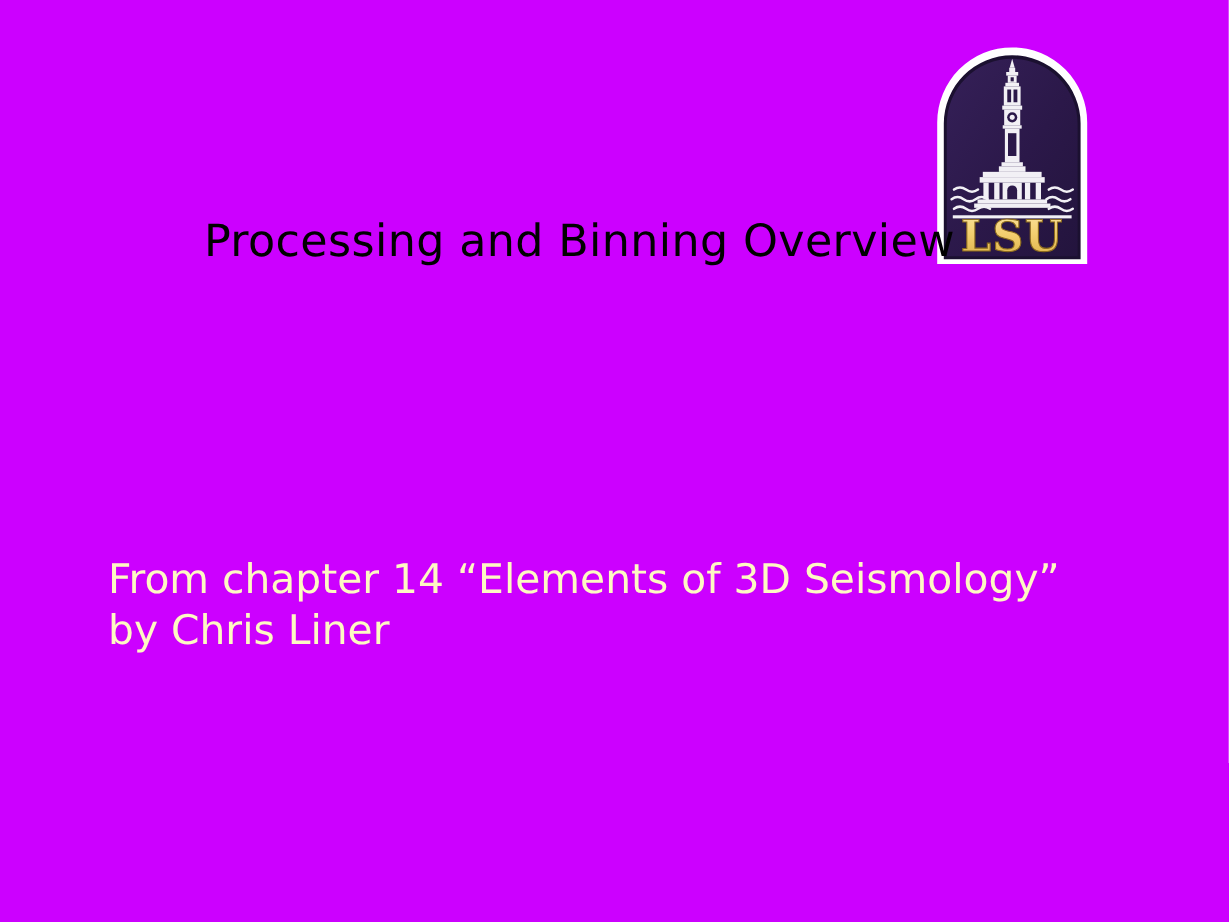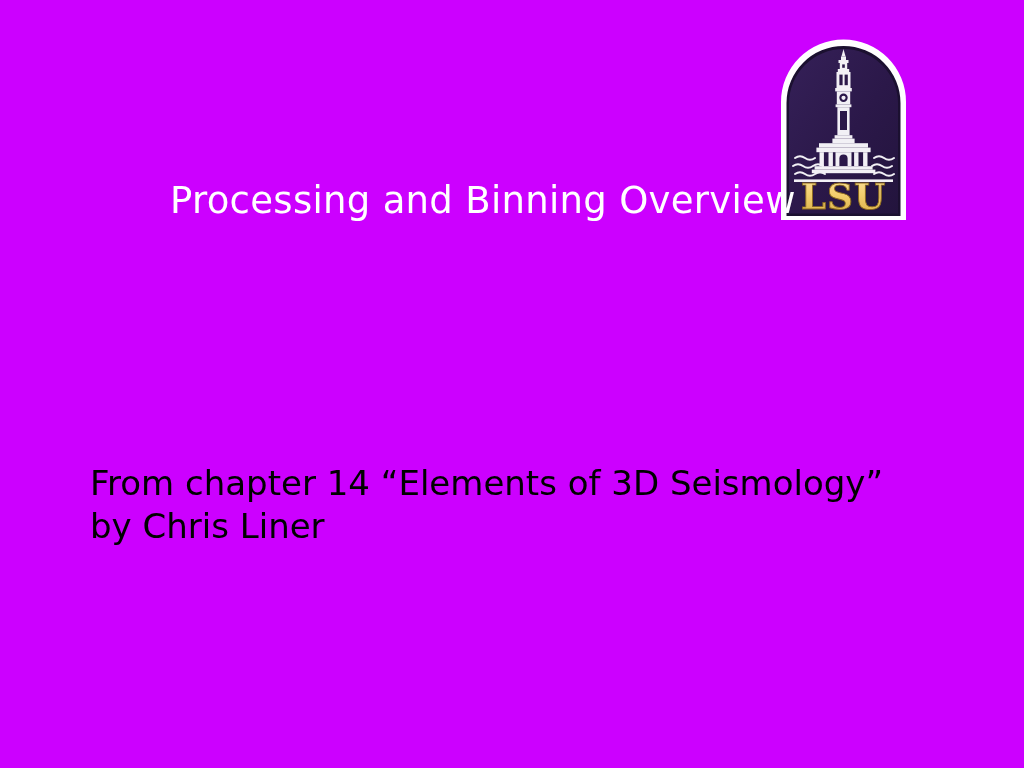--- a/index.html
+++ b/index.html
@@ -23,35 +23,35 @@
   
   #slide-title {
     position: absolute;
     left: 170px;
     top: 180px;
     width: 660px;
     font-family: "DejaVu Sans", sans-serif;
     font-size: 37px;
     font-weight: 400;
     letter-spacing: 0.3px;
-    color: #ffffff;
+    color: #000000;
     line-height: 1.15;
     white-space: nowrap;
   }
 
   
   #slide-body {
     position: absolute;
     left: 90px;
     top: 462px;
     width: 830px;
     font-family: "DejaVu Sans", sans-serif;
     font-size: 34px;
     font-weight: 400;
-    color: #000000;
+    color: #fef9c3;
     line-height: 1.25;
   }
 
   
   #lsu-logo {
     position: absolute;
     left: 777px;
     top: 36px;
     width: 133px;
     height: 184px;

